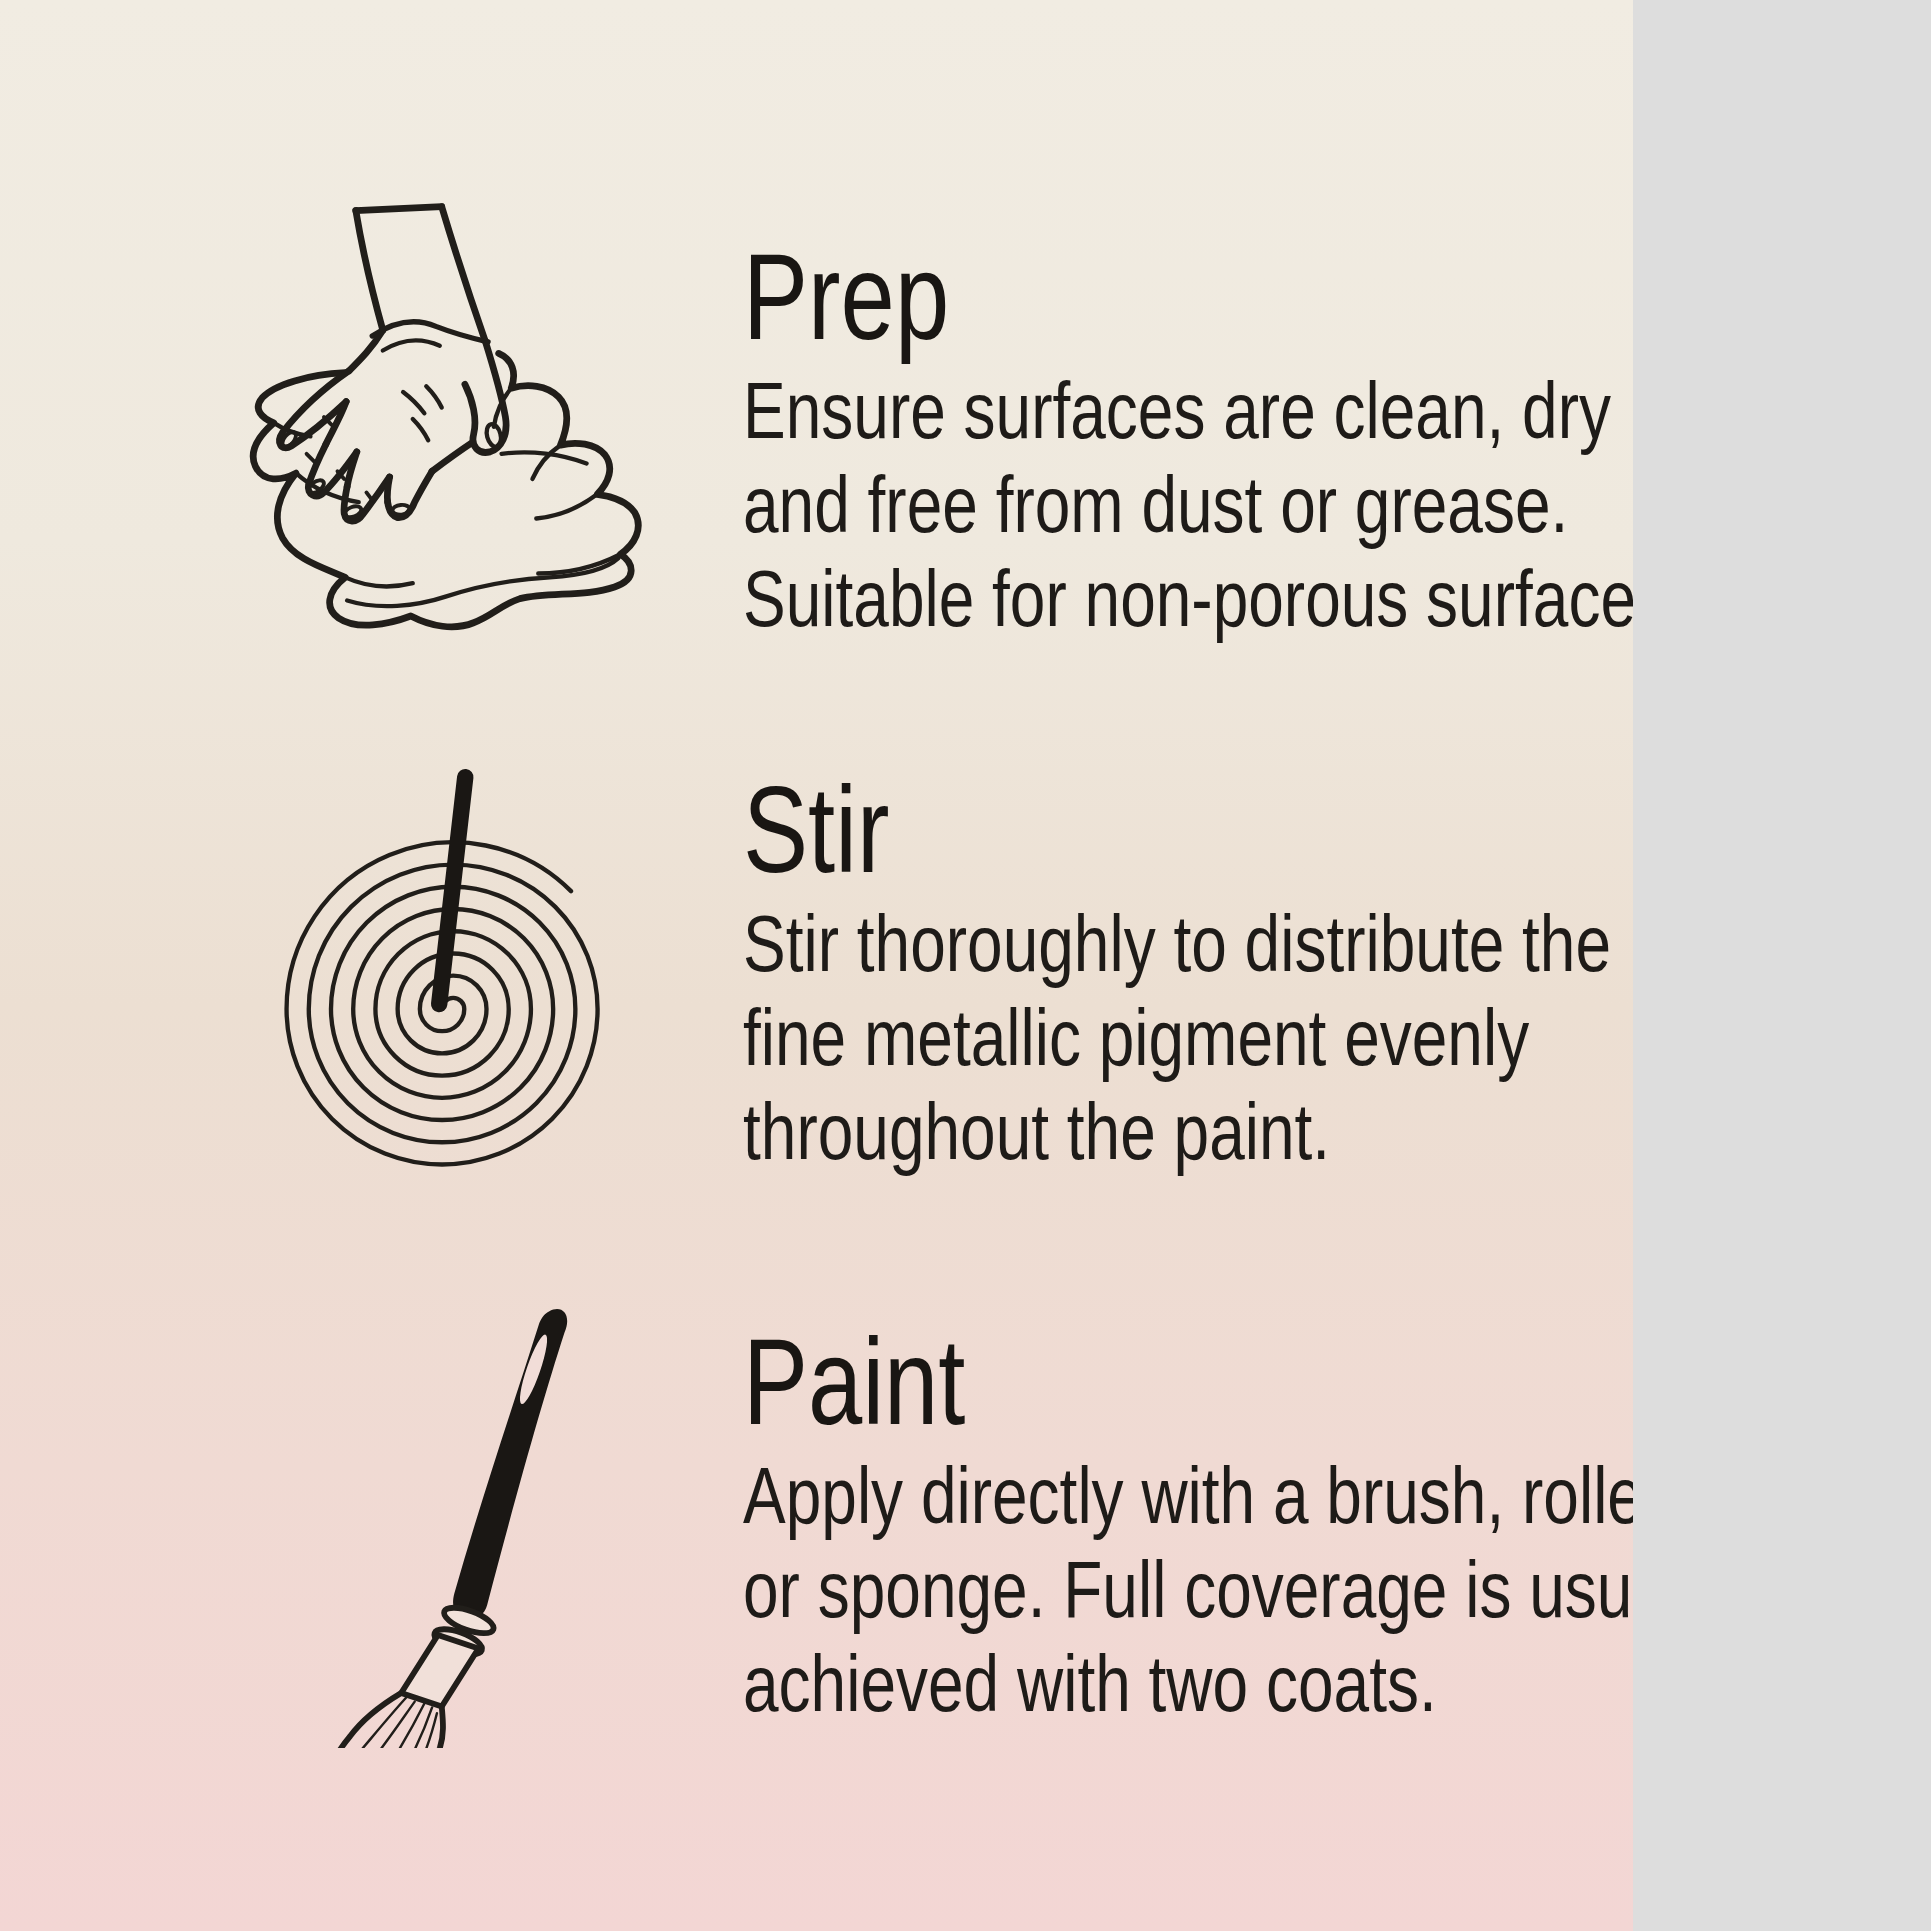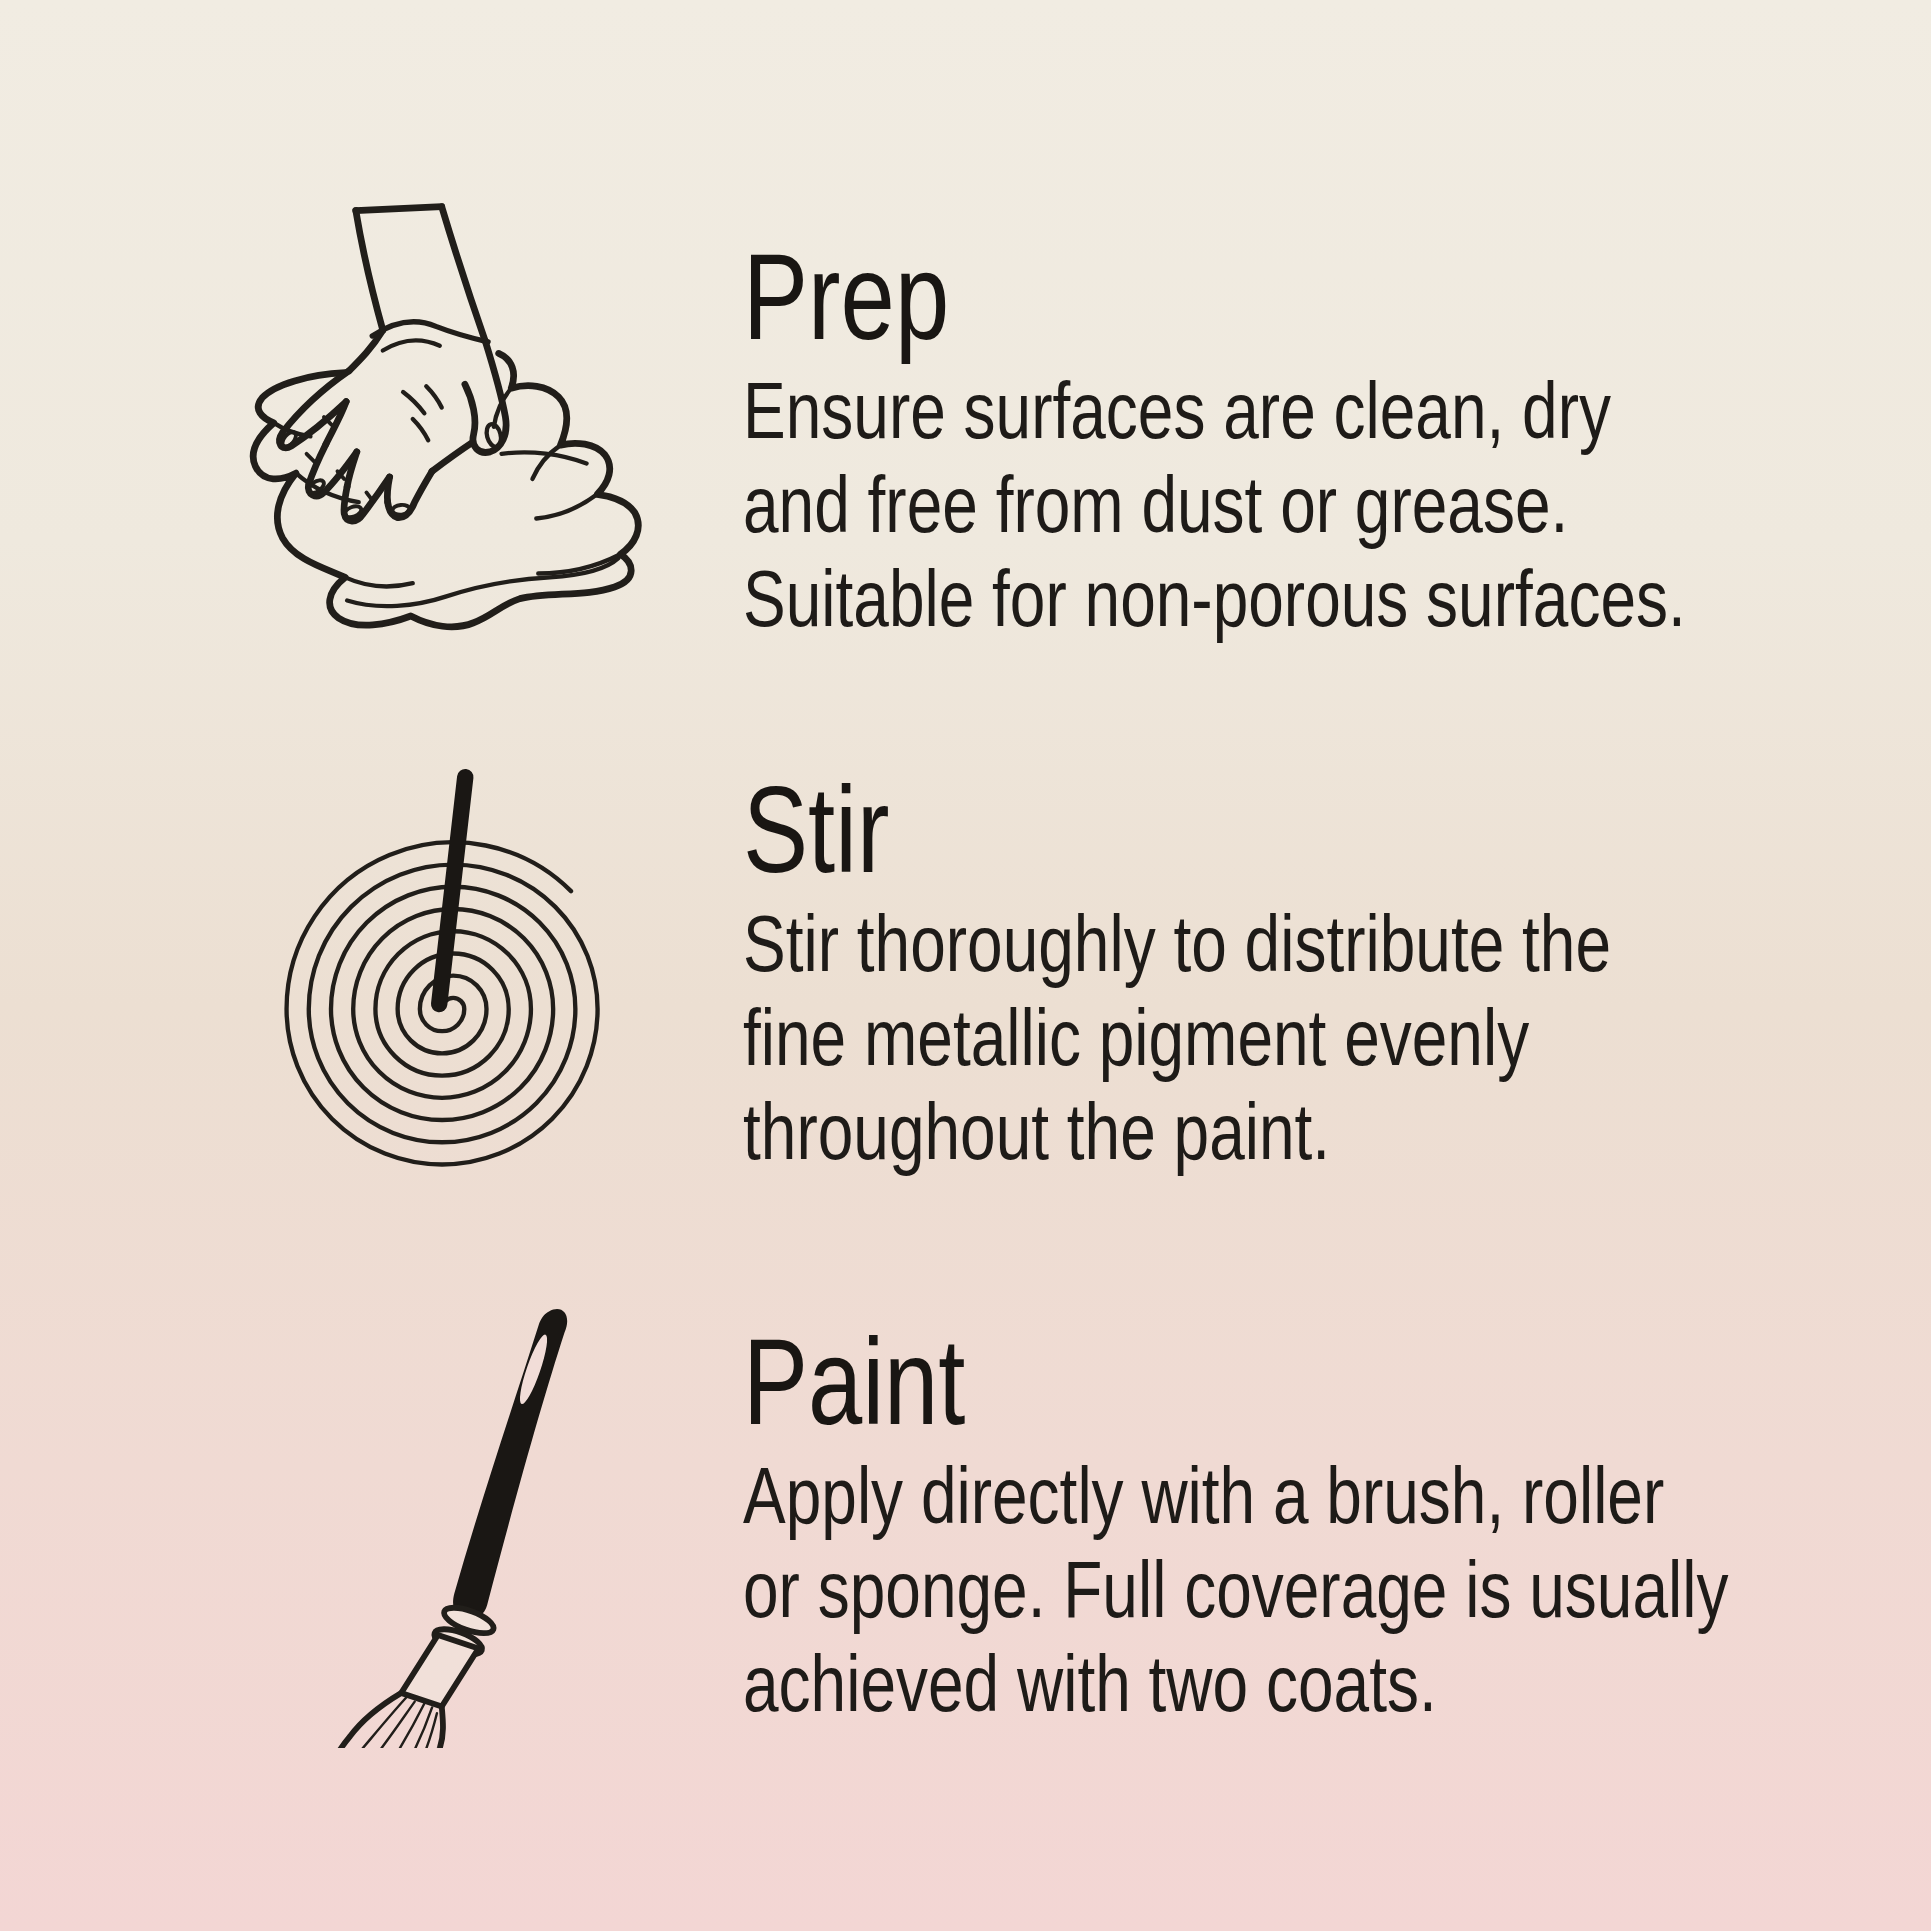--- a/index.html
+++ b/index.html
@@ -1,18 +1,18 @@
 <!DOCTYPE html>
 <html><head>
 <meta charset="utf-8">
 <style>
   html,body { margin:0; padding:0; background:#ddd; }
   .canvas {
     position:relative;
-    width:1931px; height:1931px;
+    width:1633px; height:1931px;
     overflow:hidden;
     background:linear-gradient(180deg,
       #f1ece2 0%, #efe9de 28%, #ecdfd2 52%, #f0dad3 76%, #f3d6d4 100%);
     font-family:"Liberation Sans", sans-serif;
     color:#1e1b18;
   }
   .step { position:absolute; left:743px; width:1448px; }
   .step-title {
     font-size:122px; line-height:122px; font-weight:400;
     letter-spacing:0; white-space:nowrap;

